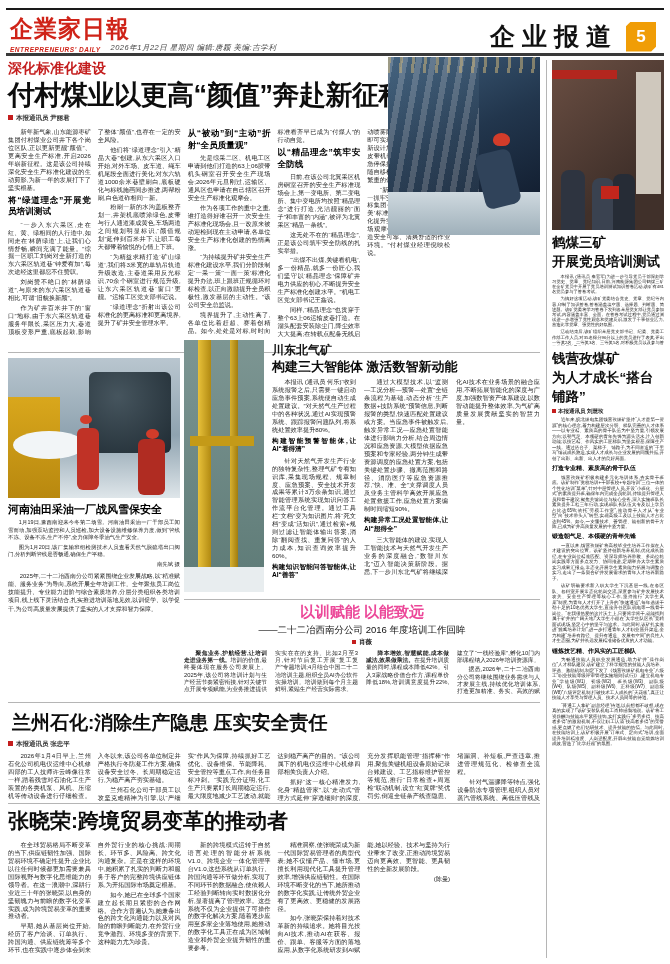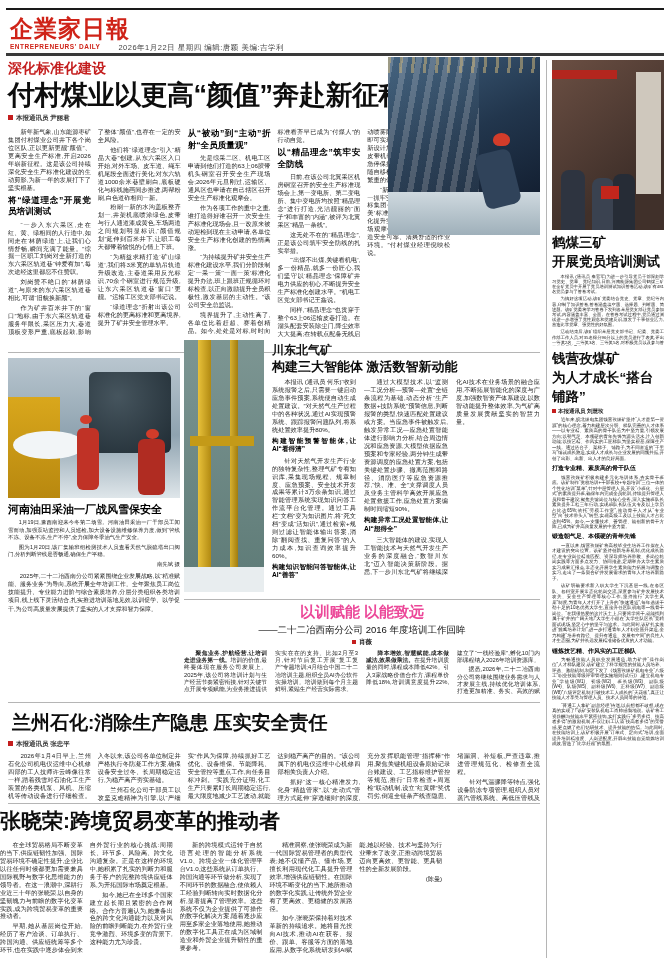--- a/index.html
+++ b/index.html
@@ -4,21 +4,21 @@
 <style>
   html,body{margin:0;padding:0;background:#e8e8e8;}
   *{box-sizing:border-box;}
   .page{position:relative;width:670px;height:964px;background:#fff;overflow:hidden;
         font-family:"Liberation Sans",sans-serif;color:#222;}
   
   .topline{position:absolute;top:8px;left:6px;right:6px;height:2px;background:#1a1a1a;}
   .masthead{position:absolute;top:18px;left:10px;width:420px;}
   .mast-cn{font-family:"Liberation Serif",serif;font-weight:900;font-size:23px;
            color:#cf2318;letter-spacing:1px;line-height:1;transform:scaleY(1.05);}
-  .mast-sub{display:flex;align-items:flex-start;gap:18px;margin-top:2px;}
+  .mast-sub{display:flex;align-items:flex-end;gap:10px;margin-top:2px;font-style:italic;}
   .mast-en{font-size:6.5px;color:#cf2318;letter-spacing:.5px;font-weight:bold;}
   .dateline{font-size:7.5px;color:#444;letter-spacing:.5px;}
   .section-head{position:absolute;top:20px;right:14px;display:flex;align-items:center;gap:8px;}
   .section-title{font-size:25px;font-weight:900;color:#111;letter-spacing:7px;}
   .page-badge{width:30px;height:30px;background:#f09d06;color:#fff;font-weight:900;
               font-size:17px;display:flex;align-items:center;justify-content:center;
               clip-path:polygon(0 16%,16% 0,100% 0,100% 84%,84% 100%,0 100%);}
   .header-rule{position:absolute;top:53px;left:6px;right:6px;height:3px;background:#3a3a3a;}
   
   .hr{position:absolute;left:8px;width:532px;height:1px;background:#b5b5b5;}
@@ -59,21 +59,21 @@
   .px-title{text-align:center;font-size:15px;font-weight:900;color:#ec4899;margin:0;}
   .px-sub{text-align:center;font-size:9.5px;color:#111;margin:2px 0 1px;}
   .px-byline{text-align:center;font-size:6.5px;margin:0 0 3px;}
   .body-px{height:50px;column-count:4;column-gap:8px;font-size:5.8px;line-height:1.25;}
   .body-px .lead{font-weight:bold;}
   
   .sec-lz{position:absolute;left:8px;top:706px;width:532px;}
   .headline-lz{font-size:19px;font-weight:900;color:#0d0d0d;margin:4px;}
   .body-lz{margin-top:3px;height:54px;column-count:6;column-gap:7px;font-size:6.2px;line-height:1.28;}
   
-  .sec-zh{position:absolute;left:0;top:807px;width:532px;}
+  .sec-zh{position:absolute;left:8px;top:807px;width:532px;}
   .headline-zh{font-size:21px;font-weight:900;color:#0d0d0d;margin:0;}
   .body-zh{margin-top:6px;height:114px;column-count:6;column-gap:7px;font-size:6.2px;line-height:1.28;}
   .credit-end{text-align:right;text-indent:0;}
   
   .rail{position:absolute;left:552px;top:60px;width:112px;height:898px;overflow:hidden;}
   .photo-hemei{width:112px;height:170px;background:linear-gradient(140deg,#6b4f43,#40302a 70%);position:relative;overflow:hidden;}
   .rail-h2{font-size:13.5px;font-weight:900;color:#0d0d0d;line-height:1.4;margin:4px 0 2px;}
   .rail-body{font-size:4.3px;line-height:1.2;text-align:justify;overflow:hidden;color:#1d1d1d;}
   .rail-body-1{height:72px;}
   .rail-sub{font-size:6px;margin:4px 0 2px;}
@@ -87,20 +87,24 @@
 
 <div class="page">
 
   <div class="topline"></div>
   <div class="masthead">
     <div class="mast-cn">企業家日報</div>
     <div class="mast-sub">
       <span class="mast-en">ENTREPRENEURS' DAILY</span>
       <span class="dateline">2026年1月22日 星期四  编辑:唐颖  美编:吉学利</span>
     </div>
+  </div>
+  <div class="section-head">
+    <span class="section-title">企业报道</span>
+    <span class="page-badge">5</span>
   </div>
   <div class="header-rule"></div>
   <div class="vline"></div>
 
   <div class="sec-main">
     <div class="kicker">深化标准化建设</div>
     <h1 class="headline-main">付村煤业以更高“颜值”奔赴新征程</h1>
     <div class="byline"><span class="sq"></span><b>本报通讯员 尹丽君</b></div>
     <div class="photo-main">
       <div class="ps" style="left:0;top:0;width:60%;height:100%;background:repeating-linear-gradient(100deg,rgba(255,255,255,.22) 0 6px,rgba(120,150,170,.12) 6px 14px);"></div>

